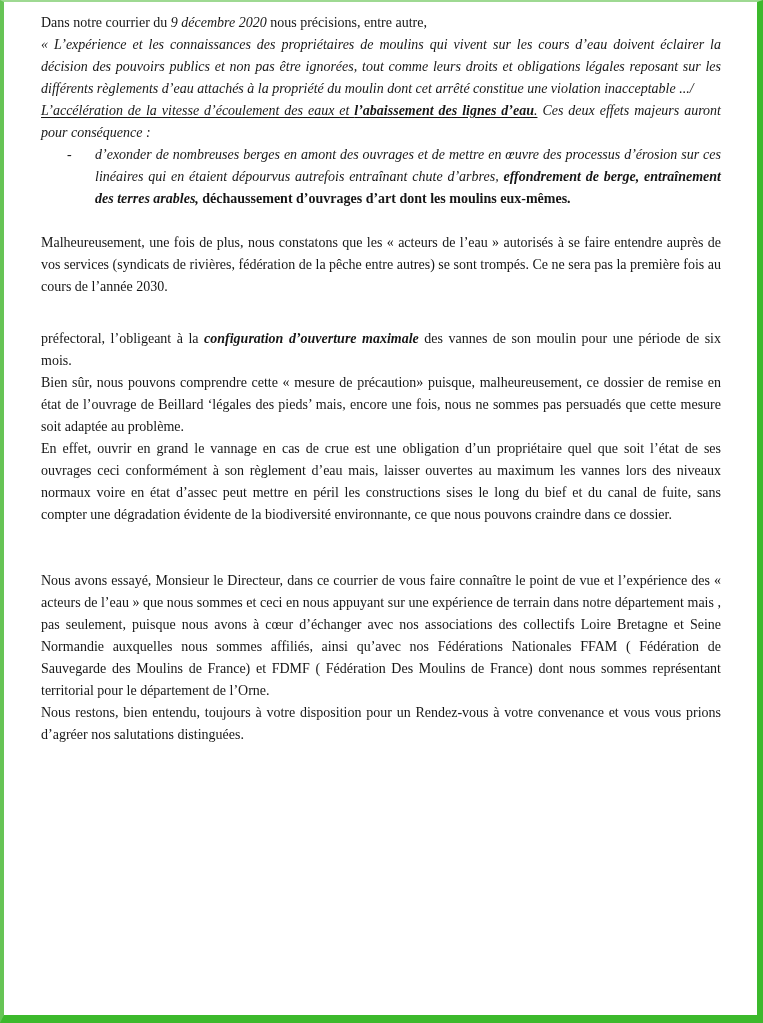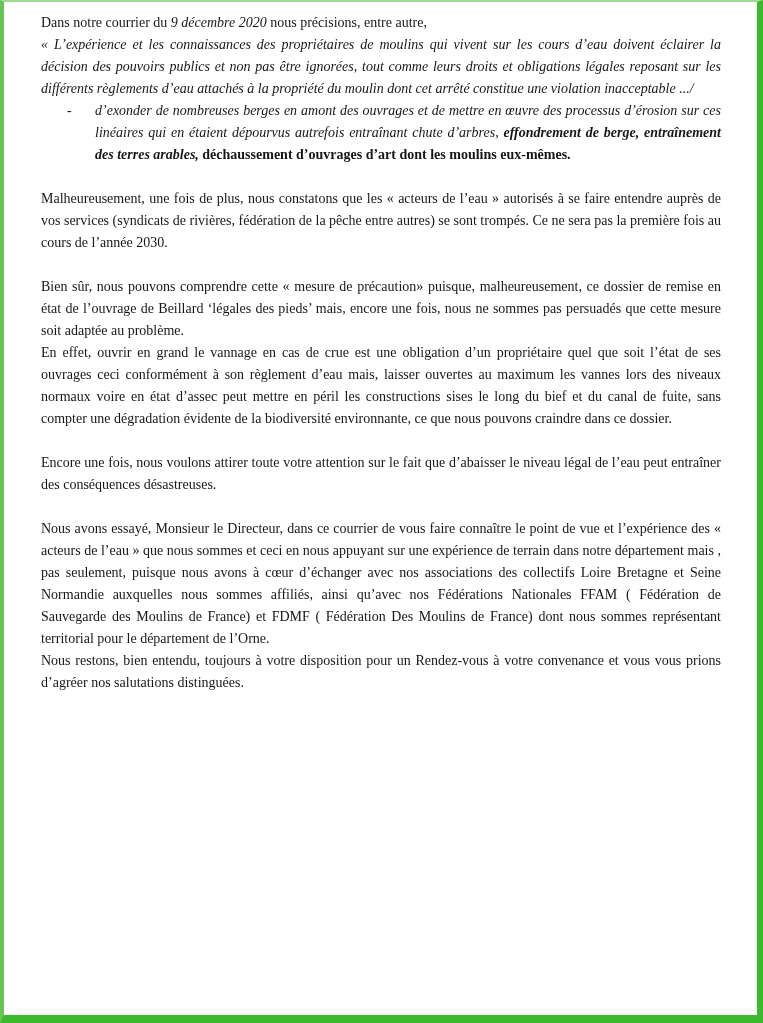--- a/index.html
+++ b/index.html
@@ -35,29 +35,30 @@
   .marker{flex:none;width:28px;}
   .bullet-content{flex:1;text-align:justify;}
 </style>
 </head>
 <body>
 
 <div class="page">
   <div>
       <div class="para"><span>Dans notre courrier du </span><span class="i">9 décembre 2020</span><span> nous précisions, entre autre,</span></div>
       <div class="para"><span class="i">« L’expérience et les connaissances des propriétaires de moulins qui vivent sur les cours d’eau doivent éclairer la décision des pouvoirs publics  et non pas être ignorées, tout comme leurs droits et obligations légales reposant sur les différents règlements d’eau attachés à la propriété du moulin dont cet arrêté constitue une violation inacceptable .../</span></div>
+      <div class="para"><span class="i u">L’accélération de la vitesse d’écoulement des eaux et </span><span class="i b u">l’abaissement des lignes d’eau</span><span class="i u">.</span><span class="i"> Ces deux  effets majeurs auront pour conséquence :</span></div>
       <div class="para bullet">
         <span class="marker">-</span>
         <span class="bullet-content"><span class="i">d’exonder de nombreuses berges en amont des ouvrages et de mettre en œuvre des processus d’érosion sur ces linéaires qui en étaient dépourvus autrefois entraînant chute d’arbres, </span><span class="i b">effondrement de berge, entraînement des terres arables,</span><span class="b"> déchaussement d’ouvrages d’art dont les moulins eux-mêmes.</span></span>
       </div>
       <div class="spacer"></div>
       <div class="para"><span>Malheureusement, une fois de plus, nous constatons que les «  acteurs de l’eau » autorisés à se faire entendre auprès de vos services (syndicats de rivières, fédération de la pêche entre autres) se sont trompés. Ce ne sera pas la première fois au cours de l’année 2030.</span></div>
       <div class="spacer"></div>
+      <div class="para" style="margin-top: 8px;"><span>préfectoral, l’obligeant à la </span><span class="i b">configuration d’ouverture maximale</span><span>  des vannes de son moulin pour une période de six mois.</span></div>
       <div class="para"><span>Bien sûr, nous pouvons comprendre cette « mesure de précaution» puisque, malheureusement, ce dossier de remise en état de l’ouvrage de Beillard  ‘légales des pieds’ mais, encore une fois, nous ne sommes pas persuadés que cette mesure soit adaptée au problème.</span></div>
       <div class="para"><span>En effet,  ouvrir en grand le vannage en cas de crue est une obligation d’un propriétaire quel que soit l’état de ses ouvrages ceci conformément à son règlement d’eau mais, laisser ouvertes au maximum les vannes lors des niveaux normaux voire en état d’assec peut mettre en péril les constructions sises le long du bief et du canal de fuite, sans compter une dégradation évidente de la biodiversité environnante,  ce que nous pouvons craindre dans ce dossier.</span></div>
       <div class="spacer"></div>
-      <div class="para"><span>Encore une fois, nous voulons attirer toute votre attention sur le fait que d’abaisser le niveau légal de l’eau peut entraîner des conséquences désastreuses.</span></div>
       <div class="spacer"></div>
       <div class="para"><span>Nous avons essayé,  Monsieur le Directeur, dans ce courrier de vous faire connaître le point de vue et l’expérience des « acteurs de l’eau » que nous sommes et ceci en nous appuyant sur une expérience de terrain dans notre département mais , pas seulement, puisque nous avons à cœur d’échanger avec nos associations des collectifs Loire Bretagne et Seine Normandie auxquelles nous sommes affiliés, ainsi qu’avec nos Fédérations Nationales FFAM ( Fédération de Sauvegarde des Moulins de France) et FDMF ( Fédération Des Moulins de France) dont nous sommes représentant territorial pour le département de l’Orne.</span></div>
       <div class="para"><span>Nous restons, bien entendu, toujours   à votre disposition pour un Rendez-vous à votre convenance et vous  vous prions d’agréer nos salutations distinguées.</span></div>
     </div>
 
 </div>
 
 </body></html>

